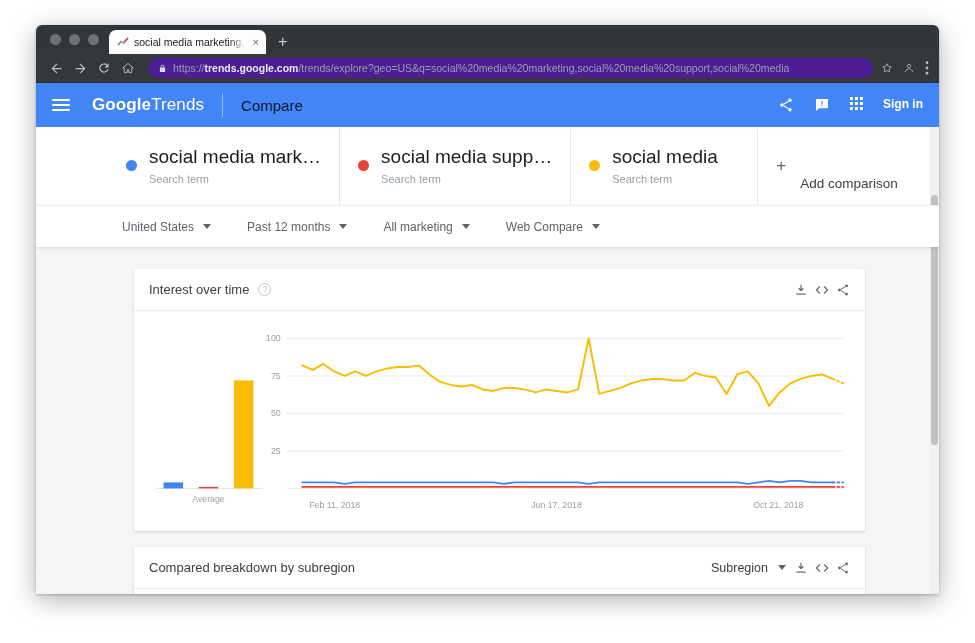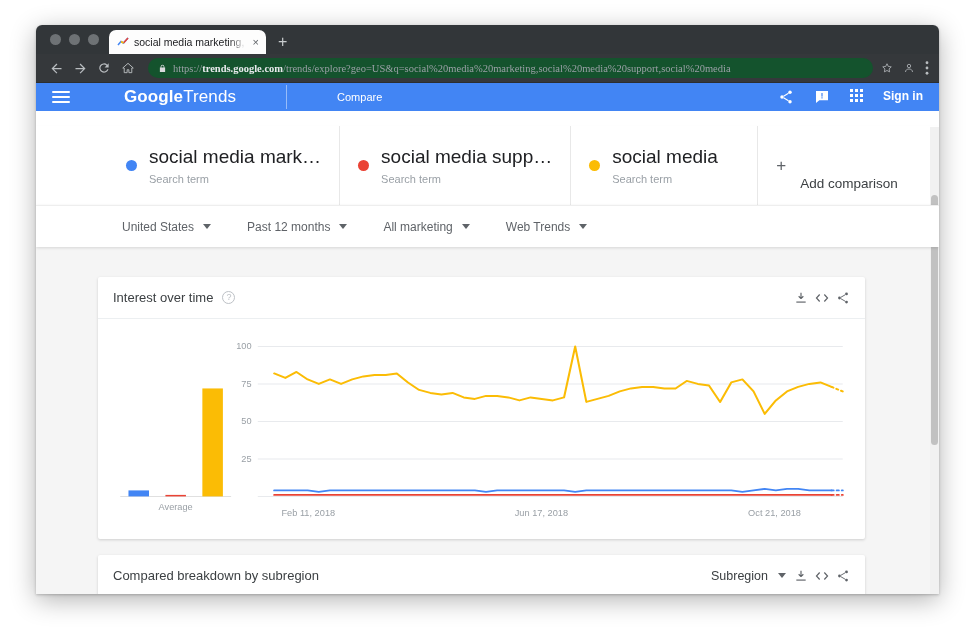--- a/index.html
+++ b/index.html
@@ -46,45 +46,44 @@
   .newtab { color: #c8ccce; font-size: 16px; margin-left: 12px; padding-bottom: 4px; line-height: 1; }
 
   
   .omnirow {
     height: 29px; background: #35383b;
     display: flex; align-items: center; gap: 0; padding: 0 8px;
     border-bottom: 1px solid #2b2e31;
   }
   .navbtn { width: 24px; height: 24px; display: flex; align-items: center; justify-content: center; color: #b9bdc0; }
   .omnibox {
-    flex: 1 1 auto; height: 20px; background: #14532d; border-radius: 10px;
+    flex: 1 1 auto; height: 20px; background: #4c1d95; border-radius: 10px;
     display: flex; align-items: center; gap: 6px; padding: 0 10px; margin: 0 8px;
     overflow: hidden;
-    font-family: Liberation Serif, serif;
   }
   .url { font-size: 10.5px; white-space: nowrap; overflow: hidden; }
   .url .host { color: #e8eaed; font-weight: bold; }
   .url .scheme, .url .rest { color: #9aa0a6; }
   .omniicons { display: flex; align-items: center; gap: 10px; padding-right: 2px; color: #b9bdc0; }
 
   
   .viewport { position: relative; height: 511px; background: #ffffff; overflow: hidden; }
 
   
   .gt-header {
-    height: 28px; background: #4285f4; display: flex; align-items: center;
-    padding: 0 16px; color: #fff; position: relative; z-index: 5; gap: 32px;
+    height: 44px; background: #4285f4; display: flex; align-items: center;
+    padding: 0 16px; color: #fff; position: relative; z-index: 5;
   }
   .hamburger { width: 18px; display: flex; flex-direction: column; gap: 3px; margin-right: 22px; }
   .hamburger span { display: block; height: 2px; background: #fff; border-radius: 1px; }
   .brand { font-size: 17px; letter-spacing: .1px; }
   .brand b { font-weight: bold; }
   .brand span.light { font-weight: normal; }
   .vsep { width: 1px; height: 24px; background: rgba(255,255,255,.45); margin: 0 18px; }
-  .compare-label { font-size: 11px; color: #ffffff; }
+  .compare-label { font-size: 15px; color: #0f172a; }
   .hdr-right { margin-left: auto; display: flex; align-items: flex-start; gap: 20px; }
   .signin { font-size: 12px; font-weight: bold; }
   .apps-grid { display: grid; grid-template-columns: repeat(3, 3px); gap: 2px; }
   .apps-grid i { width: 3px; height: 3px; background: #fff; display: block; }
 
   
   .page { position: absolute; left:0; right:0; top:44px; bottom:0; background: #f5f5f5; }
   .scroll-inner { position: absolute; inset: 0; }
 
   
@@ -111,21 +110,21 @@
   .filters {
     background: #fff; height: 42px; display: flex; align-items: center;
     gap: 0; padding-left: 86px; border-top: 1px solid #eee;
     box-shadow: 0 1px 3px rgba(0,0,0,.13); position: relative; z-index: 3;
   }
   .filter { display: flex; align-items: center; gap: 9px; margin-right: 36px; }
   .filter-label { font-size: 12px; color: #5f6368; }
   .caret { width: 0; height: 0; border-left: 4px solid transparent; border-right: 4px solid transparent; border-top: 5px solid #5f6368; }
 
   
-  .content { padding: 22px 74px 0 62px; margin-top: 8px; }
+  .content { padding: 22px 74px 0 98px; }
   .panel { background: #fff; box-shadow: 0 1px 3px rgba(0,0,0,.16); border-radius: 2px; margin-bottom: 16px; }
   .panel-head {
     height: 42px; display: flex; align-items: center; padding: 0 15px;
     border-bottom: 1px solid #eceff1;
   }
   .panel-title { font-size: 13px; color: #3c4043; }
   .help-icon {
     width: 13px; height: 13px; border-radius: 50%; border: 1px solid #bdc1c6;
     color: #bdc1c6; font-size: 9px; line-height: 11px; text-align: center; margin-left: 9px;
   }
@@ -291,21 +290,21 @@
             </div>
             <div class="filter">
               <span class="filter-label">Past 12 months</span>
               <span class="caret"></span>
             </div>
             <div class="filter">
               <span class="filter-label">All marketing</span>
               <span class="caret"></span>
             </div>
             <div class="filter">
-              <span class="filter-label">Web Trends</span>
+              <span class="filter-label">Web Compare</span>
               <span class="caret"></span>
             </div>
           </div>
 
           <div class="content">
 
             <div class="panel">
               <div class="panel-head">
                 <span class="panel-title">Interest over time</span>
                 <span class="help-icon">?</span>

